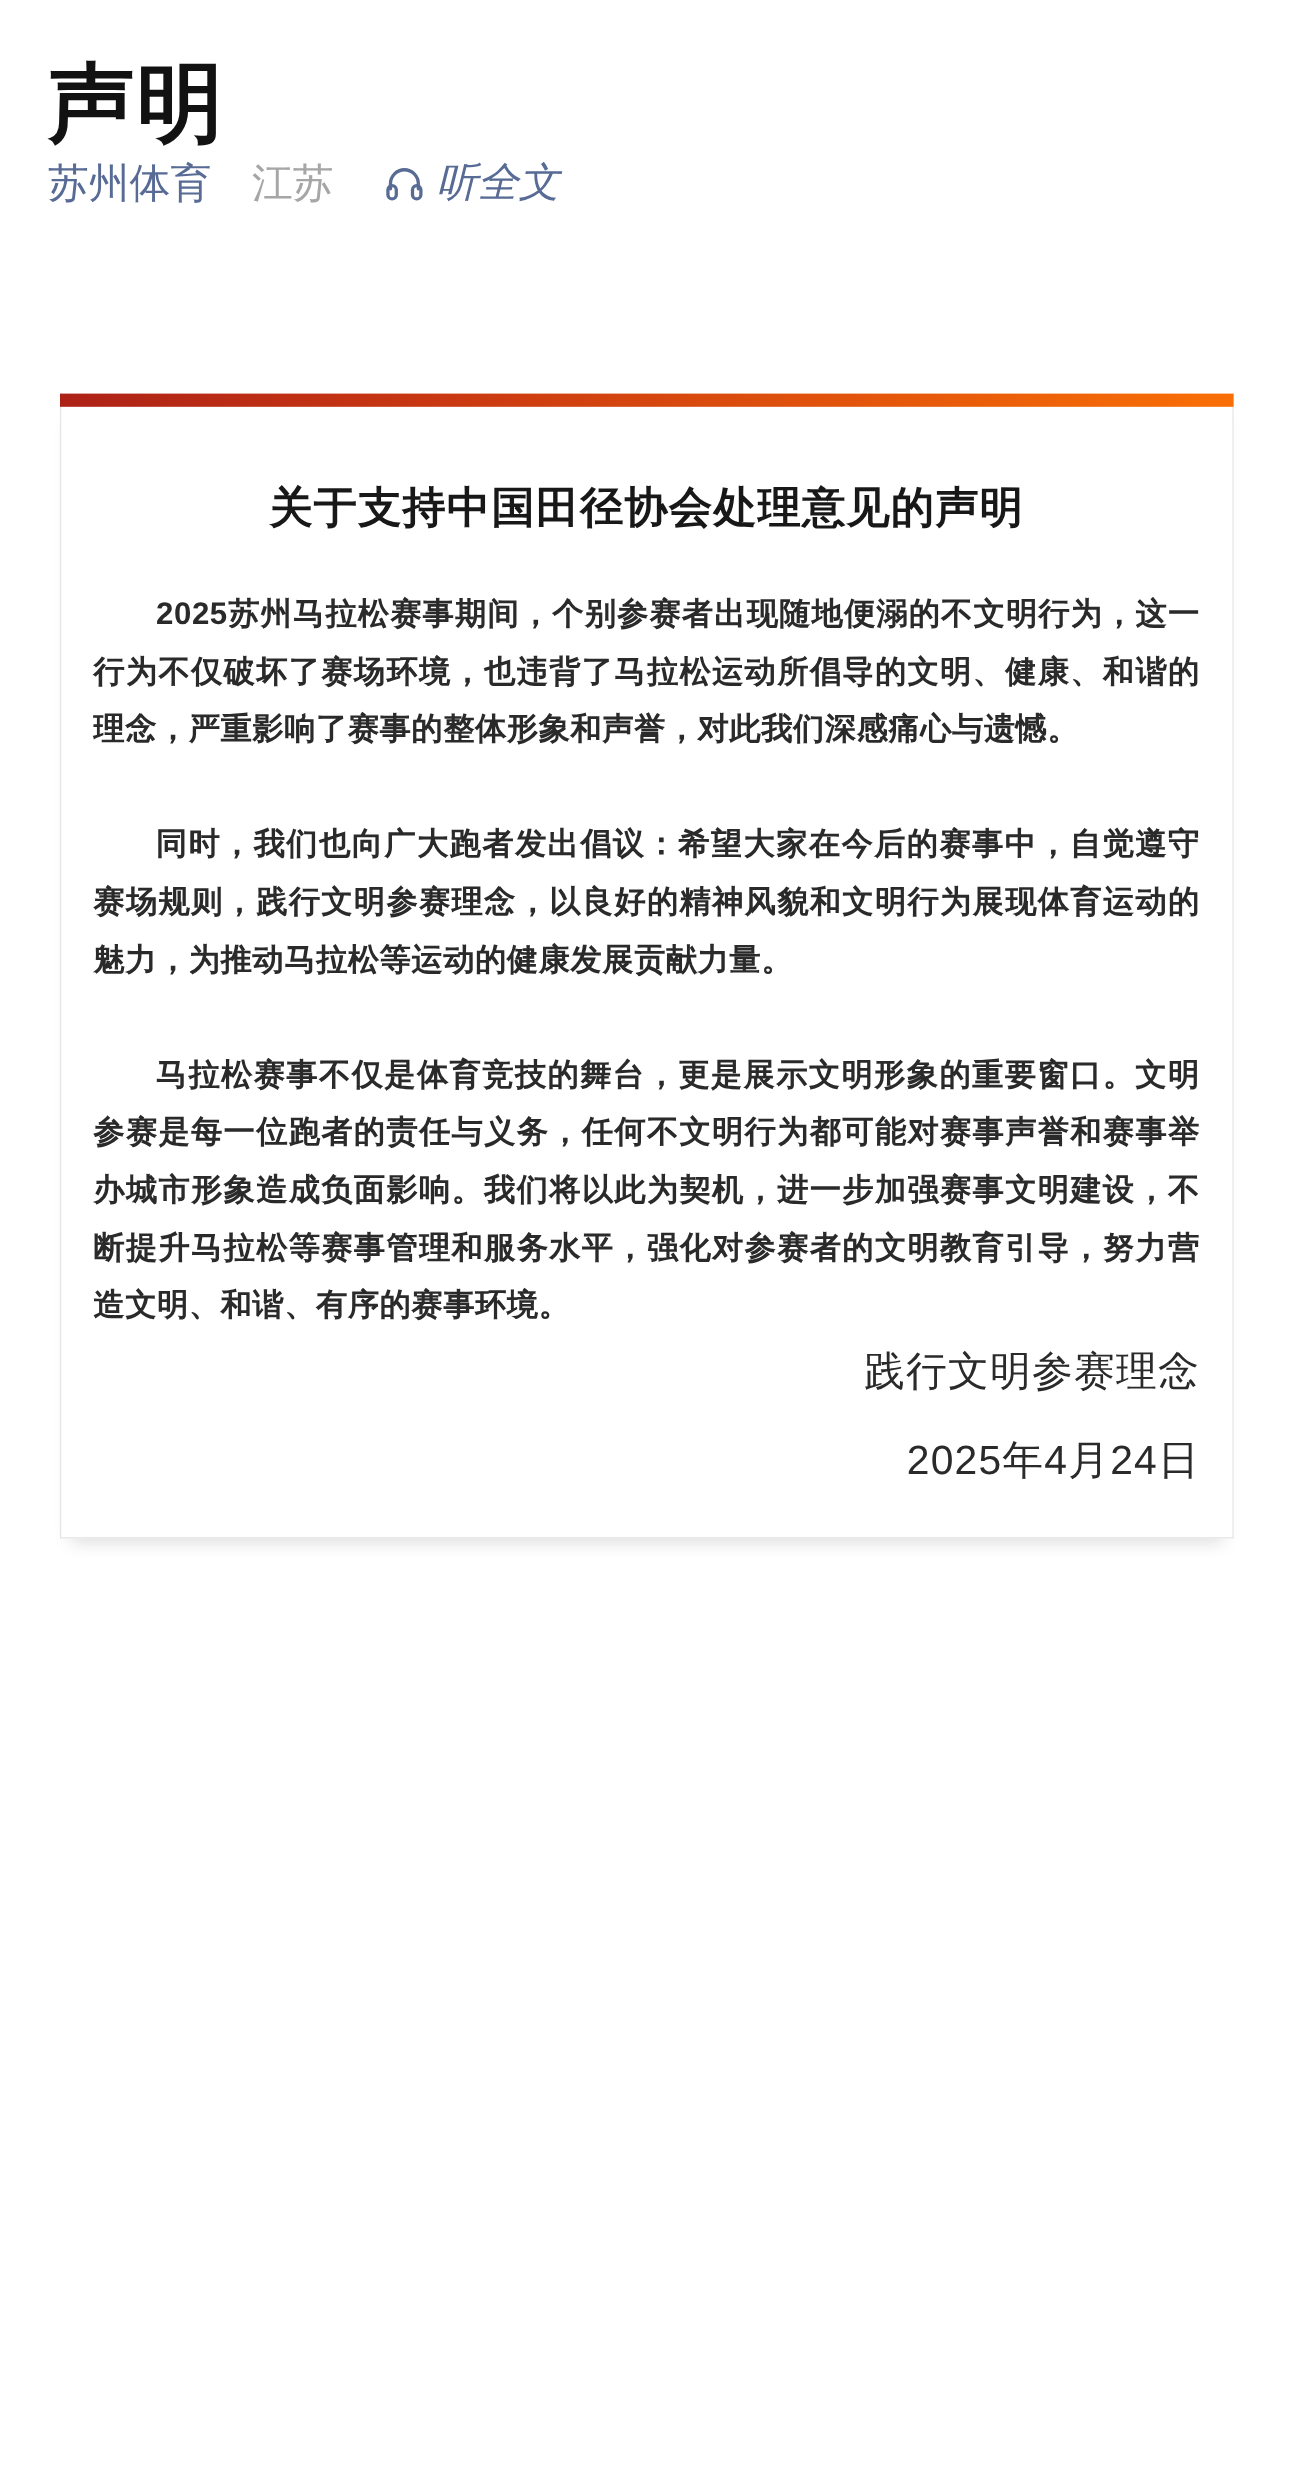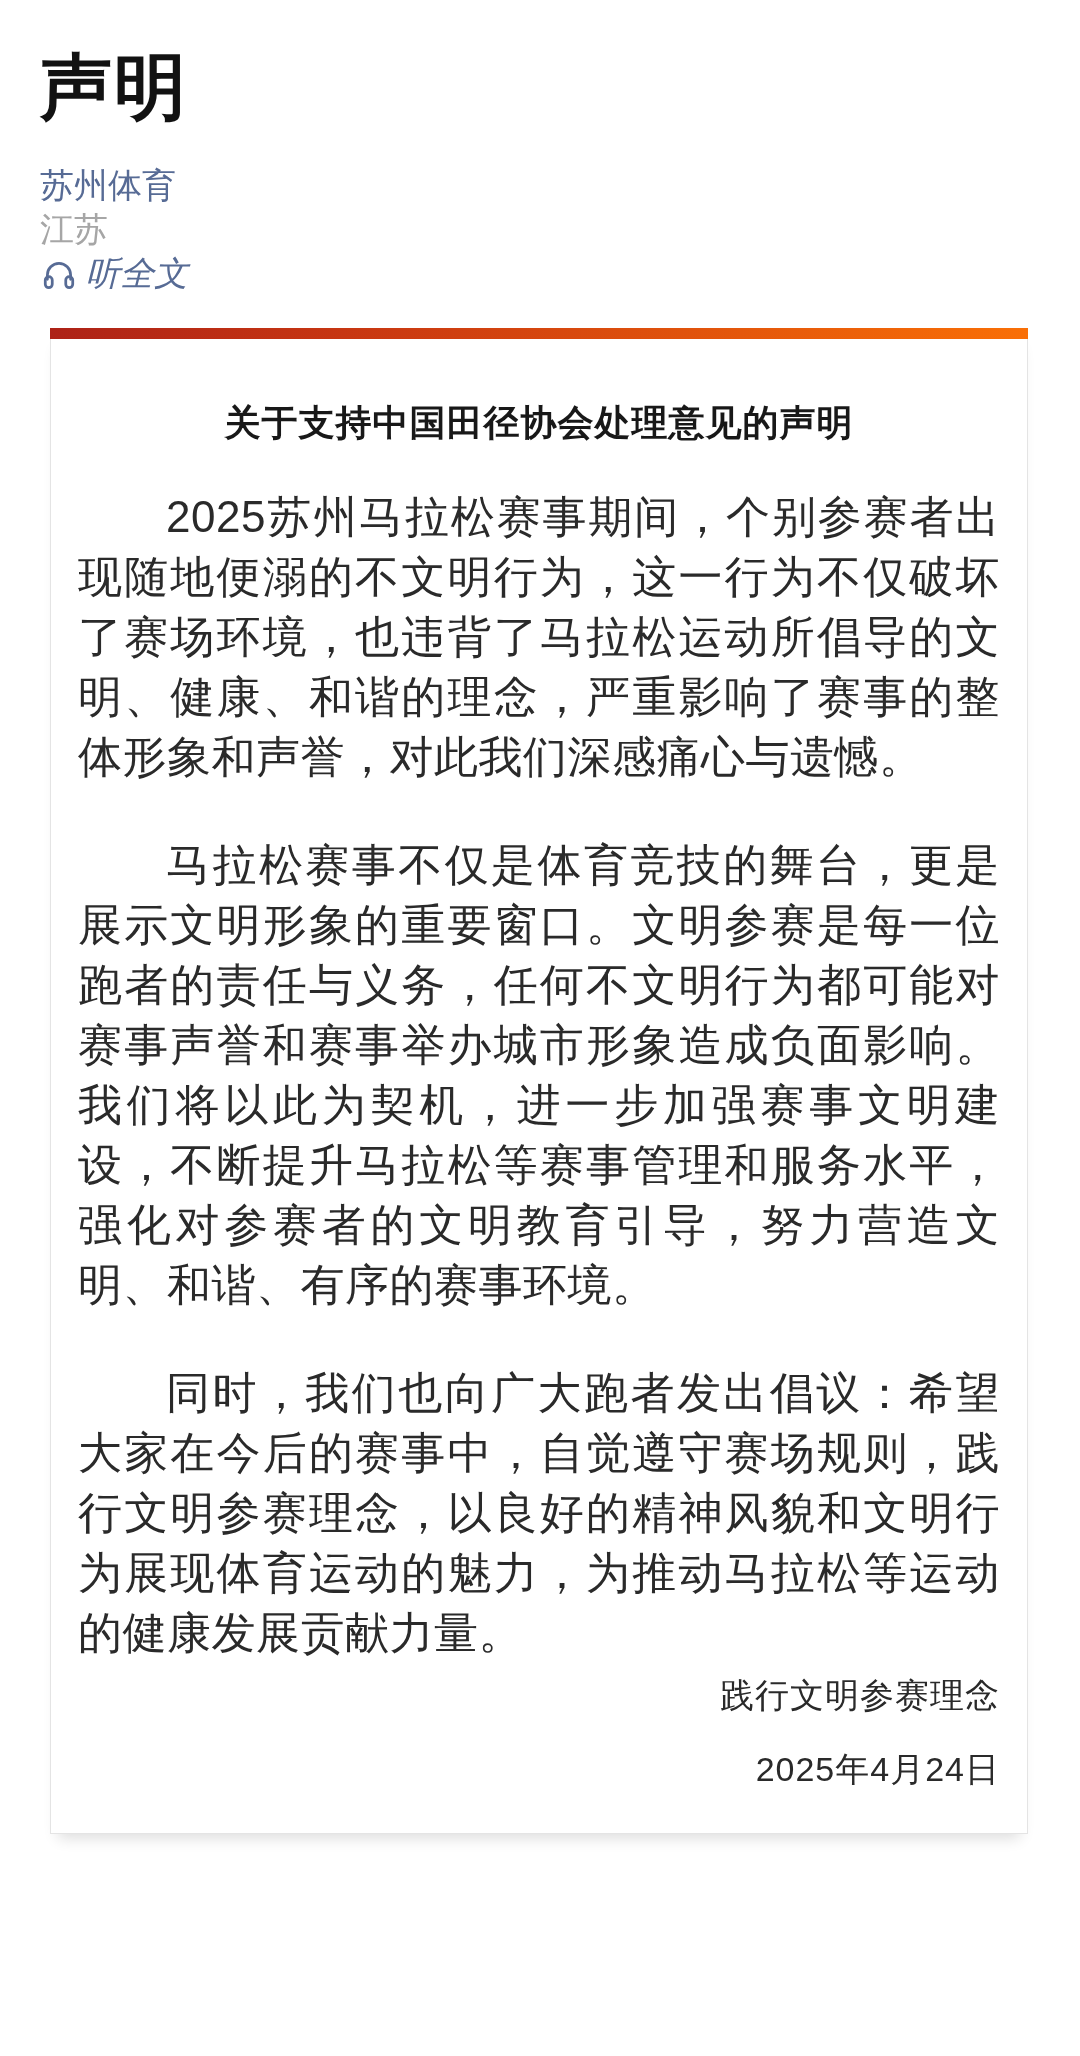--- a/index.html
+++ b/index.html
@@ -16,23 +16,22 @@
     width:1080px;height:2056px;position:relative;overflow:hidden;
     background:#ffffff;
     font-family:"Liberation Sans",sans-serif;
     -webkit-font-smoothing:antialiased;
   }
   .header{padding:46px 40px 0 40px;}
   .page-title{
     margin:0;font-size:72px;line-height:1.15;font-weight:700;color:#121212;letter-spacing:2px;
   }
   .byline{
-    margin-top:34px;display:flex;align-items:flex-start;font-size:34px;line-height:44px;
+    display:flex;align-items:flex-end;font-size:34px;line-height:44px;
     white-space:nowrap;
-    flex-direction:column;
   }
   .byline .account{color:var(--link-blue);margin-right:34px;}
   .byline .meta{color:var(--meta-gray);}
   .byline .datetime{margin-right:28px;}
   .byline .location{margin-right:40px;}
   .listen{
     display:flex;align-items:center;color:var(--link-blue);cursor:pointer;
     background:none;border:none;font-size:34px;padding:0;font-family:inherit;font-style:italic;
   }
   .listen svg{width:38px;height:38px;margin-right:8px;display:block;}
@@ -46,22 +45,22 @@
   .card-bar{
     height:11px;margin:0 -1px;
     background:linear-gradient(90deg,var(--bar-start) 0%,#c73612 30%,var(--bar-end) 100%);
   }
   .card-content{padding:56px 27px 34px 27px;}
   .stmt-title{
     margin:0 0 36px 0;font-size:36px;line-height:56px;font-weight:700;
     text-align:center;color:#181818;letter-spacing:1px;
   }
   .stmt-p{
-    margin:0 0 48px 0;font-size:44px;line-height:60px;color:var(--ink);
-    text-align:justify;text-justify:inter-ideograph;text-indent:2em;letter-spacing:0.5px;
+    margin:0 0 48px 0;font-size:26px;line-height:48px;color:var(--ink);
+    text-align:justify;text-justify:inter-ideograph;text-indent:2em;letter-spacing:0.5px;font-weight:bold;
   }
   .stmt-p:last-of-type{margin-bottom:0;}
   .sig-block{margin-top:2px;}
   .sig-line{
     margin:0;font-size:34px;line-height:60px;color:var(--ink);text-align:right;letter-spacing:1px;
   }
   .sig-date{margin-top:14px;}
 </style>
 </head>
 <body>
@@ -82,20 +81,20 @@
       <span>听全文</span>
     </button>
   </div>
 </div>
 
 <div class="card">
   <div class="card-bar"></div>
   <div class="card-content">
     <h2 class="stmt-title">关于支持中国田径协会处理意见的声明</h2>
     <p class="stmt-p">2025苏州马拉松赛事期间，个别参赛者出现随地便溺的不文明行为，这一行为不仅破坏了赛场环境，也违背了马拉松运动所倡导的文明、健康、和谐的理念，严重影响了赛事的整体形象和声誉，对此我们深感痛心与遗憾。</p>
+    <p class="stmt-p">同时，我们也向广大跑者发出倡议：希望大家在今后的赛事中，自觉遵守赛场规则，践行文明参赛理念，以良好的精神风貌和文明行为展现体育运动的魅力，为推动马拉松等运动的健康发展贡献力量。</p>
     <p class="stmt-p">马拉松赛事不仅是体育竞技的舞台，更是展示文明形象的重要窗口。文明参赛是每一位跑者的责任与义务，任何不文明行为都可能对赛事声誉和赛事举办城市形象造成负面影响。我们将以此为契机，进一步加强赛事文明建设，不断提升马拉松等赛事管理和服务水平，强化对参赛者的文明教育引导，努力营造文明、和谐、有序的赛事环境。</p>
-    <p class="stmt-p">同时，我们也向广大跑者发出倡议：希望大家在今后的赛事中，自觉遵守赛场规则，践行文明参赛理念，以良好的精神风貌和文明行为展现体育运动的魅力，为推动马拉松等运动的健康发展贡献力量。</p>
     <div class="sig-block">
       <p class="sig-line">践行文明参赛理念</p>
       <p class="sig-line sig-date">2025年4月24日</p>
     </div>
   </div>
 </div>
 
 </body></html>

